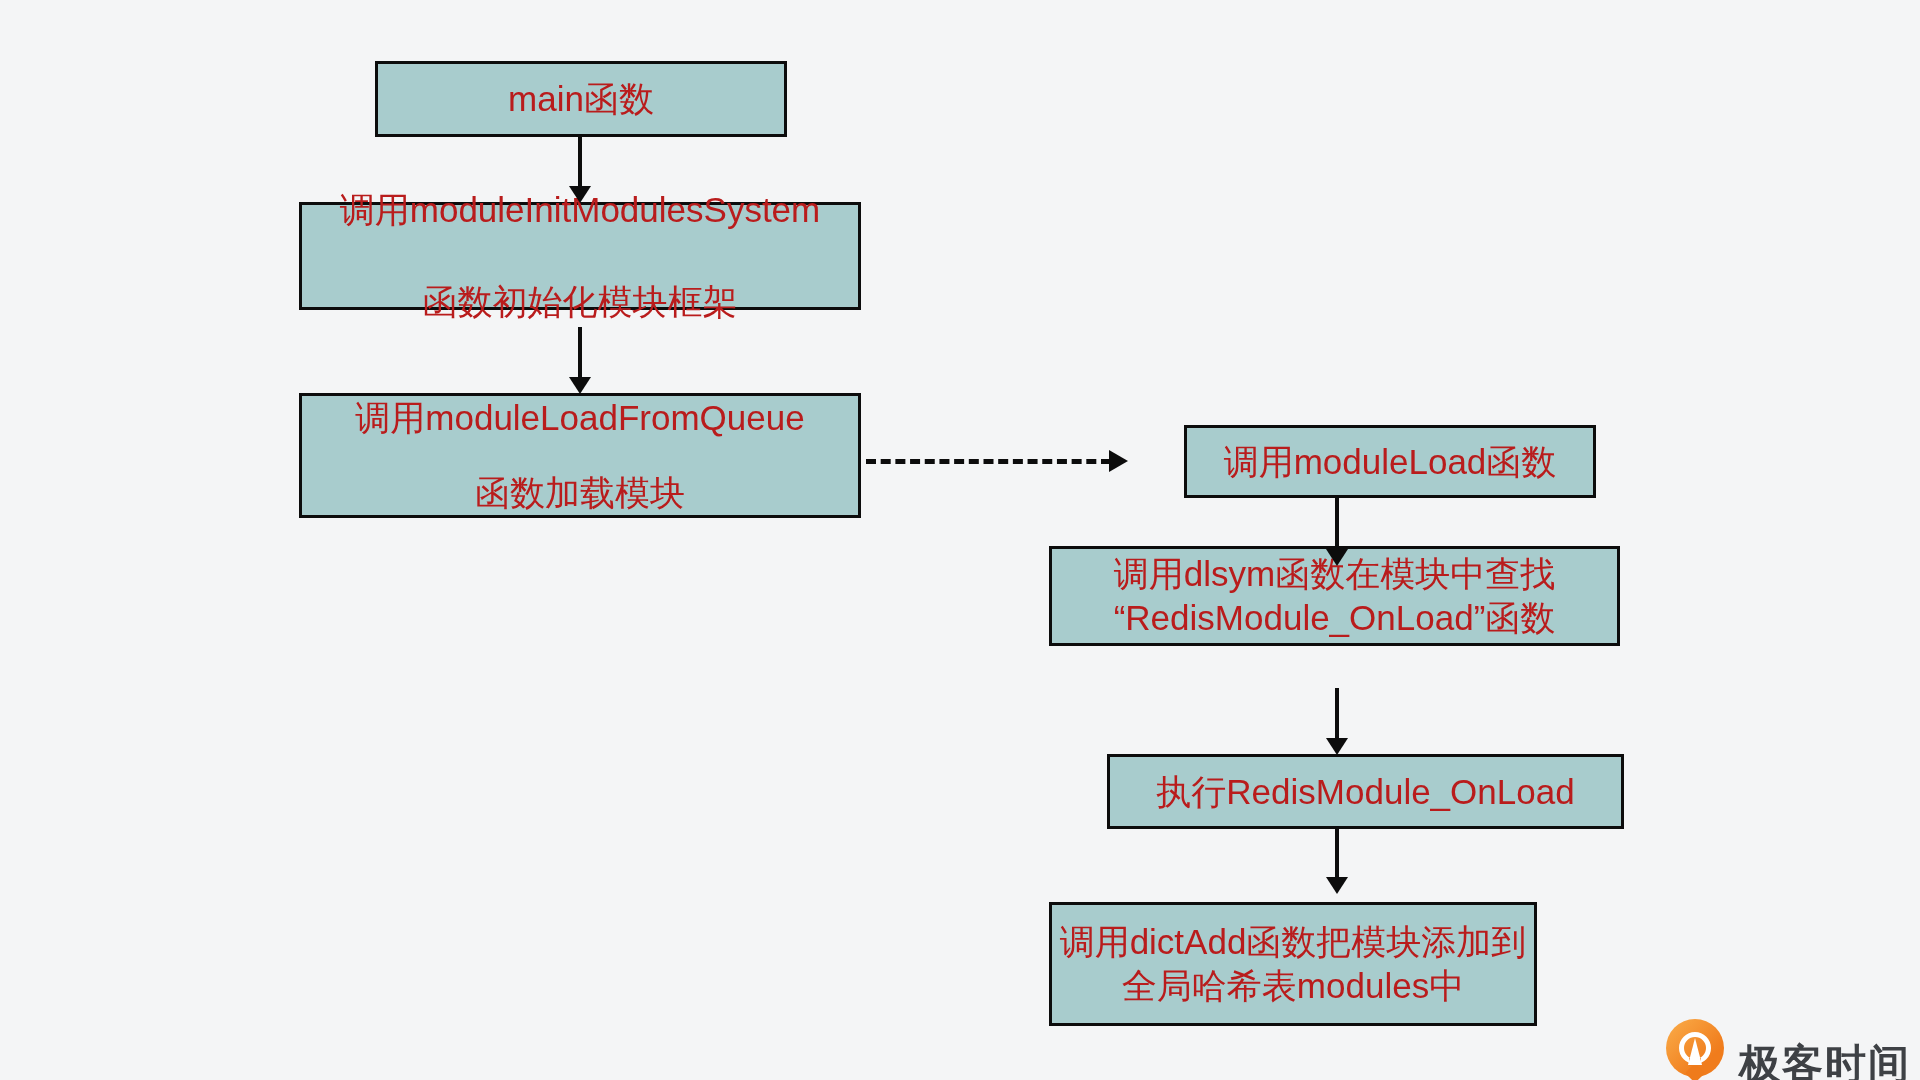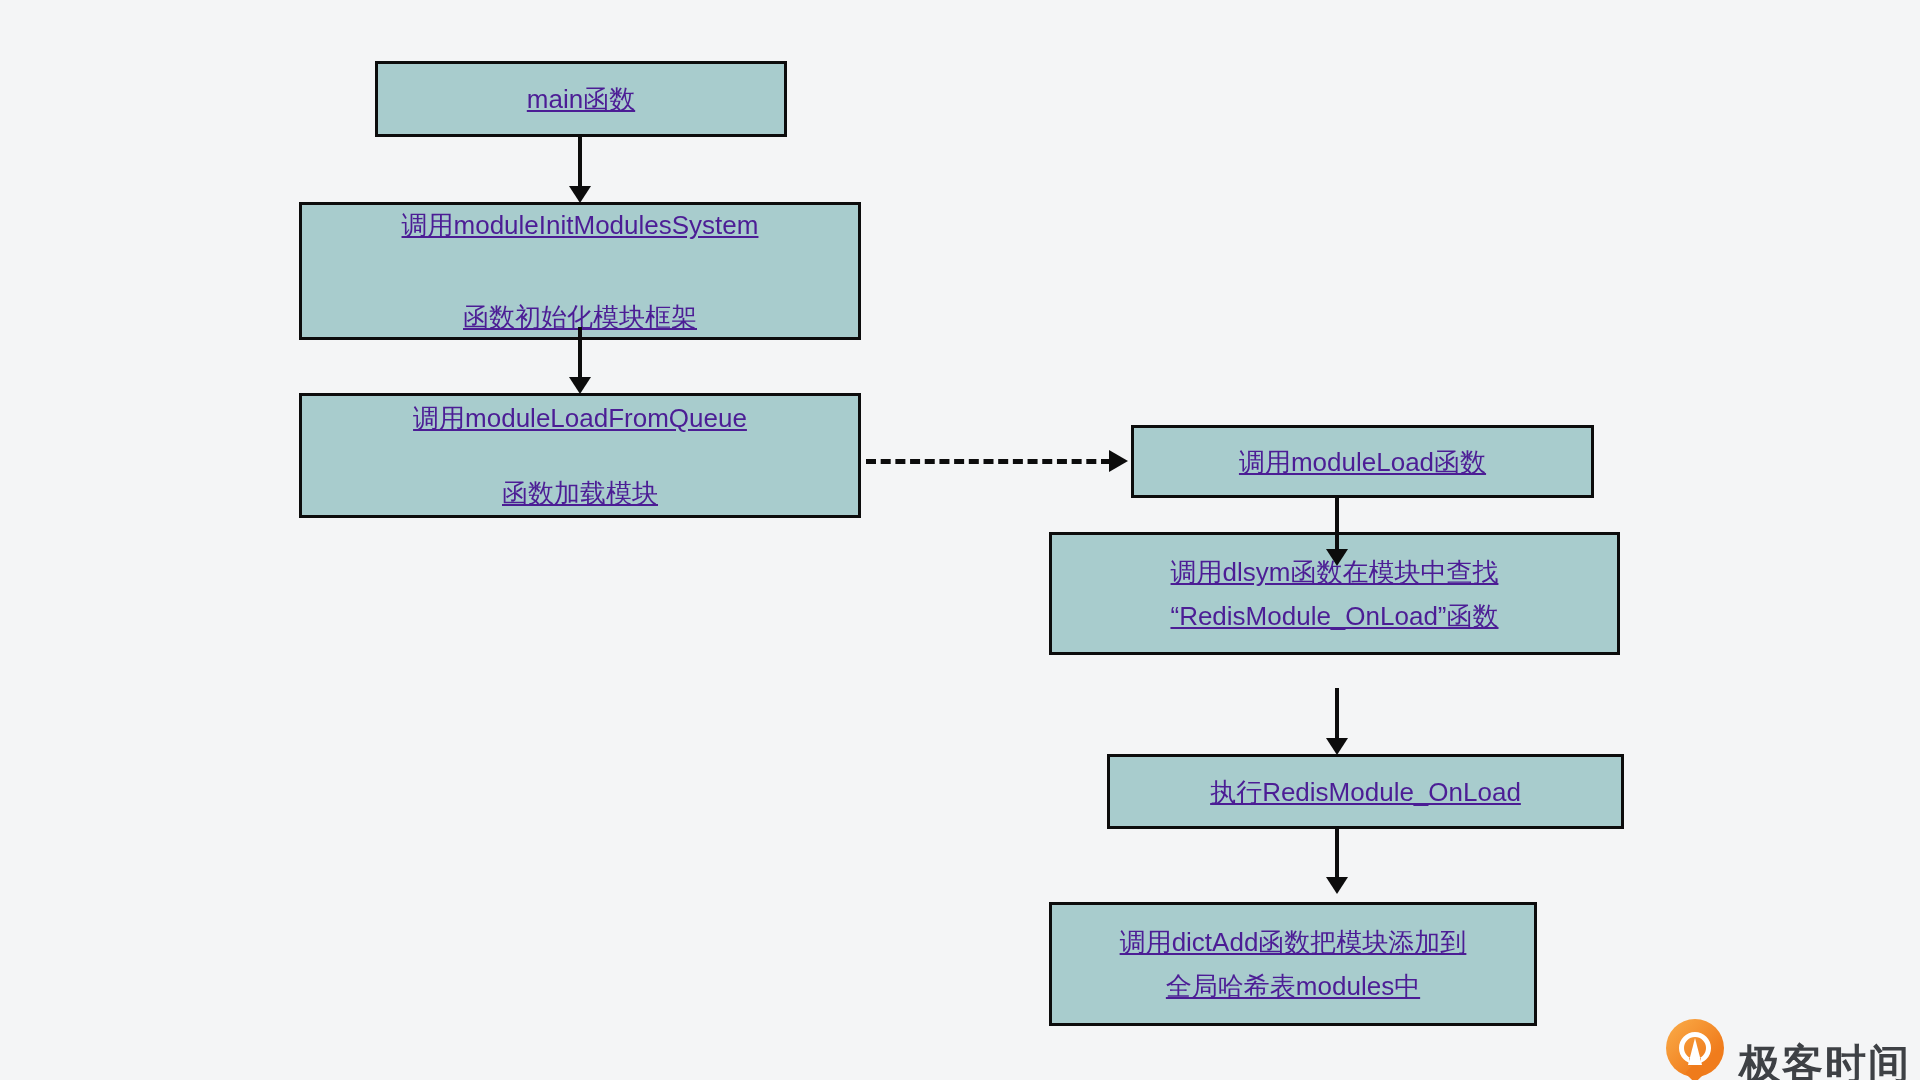--- a/index.html
+++ b/index.html
@@ -17,32 +17,31 @@
     background: #a8cccd;
     border: 3px solid #0c0c0c;
     display: flex;
     flex-direction: column;
     align-items: center;
     justify-content: center;
     text-align: center;
   }
   .node .line {
     display: block;
-    font-size: 26px;
+    font-size: 35px;
     line-height: 44px;
-    color: #4c1d95;
+    color: #b91c1c;
     white-space: nowrap;
-    text-decoration: underline;
   }
 
   .node-main            { left: 375px;  top: 61px;  width: 412px; height: 76px; }
-  .node-init-modules    { left: 299px;  top: 202px; width: 562px; height: 138px; gap: 48px; }
+  .node-init-modules    { left: 299px;  top: 202px; width: 562px; height: 108px; gap: 48px; }
   .node-load-from-queue { left: 299px;  top: 393px; width: 562px; height: 125px; justify-content: space-between; }
-  .node-module-load     { left: 1131px; top: 425px; width: 463px; height: 73px; }
-  .node-dlsym           { left: 1049px; top: 532px; width: 571px; height: 123px; text-align: center; }
+  .node-module-load     { left: 1184px; top: 425px; width: 412px; height: 73px; }
+  .node-dlsym           { left: 1049px; top: 546px; width: 571px; height: 100px; text-align: center; }
   .node-exec-onload     { left: 1107px; top: 754px; width: 517px; height: 75px; }
   .node-dict-add        { left: 1049px; top: 902px; width: 488px; height: 124px; }
 
   
   .vline {
     position: absolute;
     width: 4px;
     background: #0c0c0c;
   }
   .head-down {

